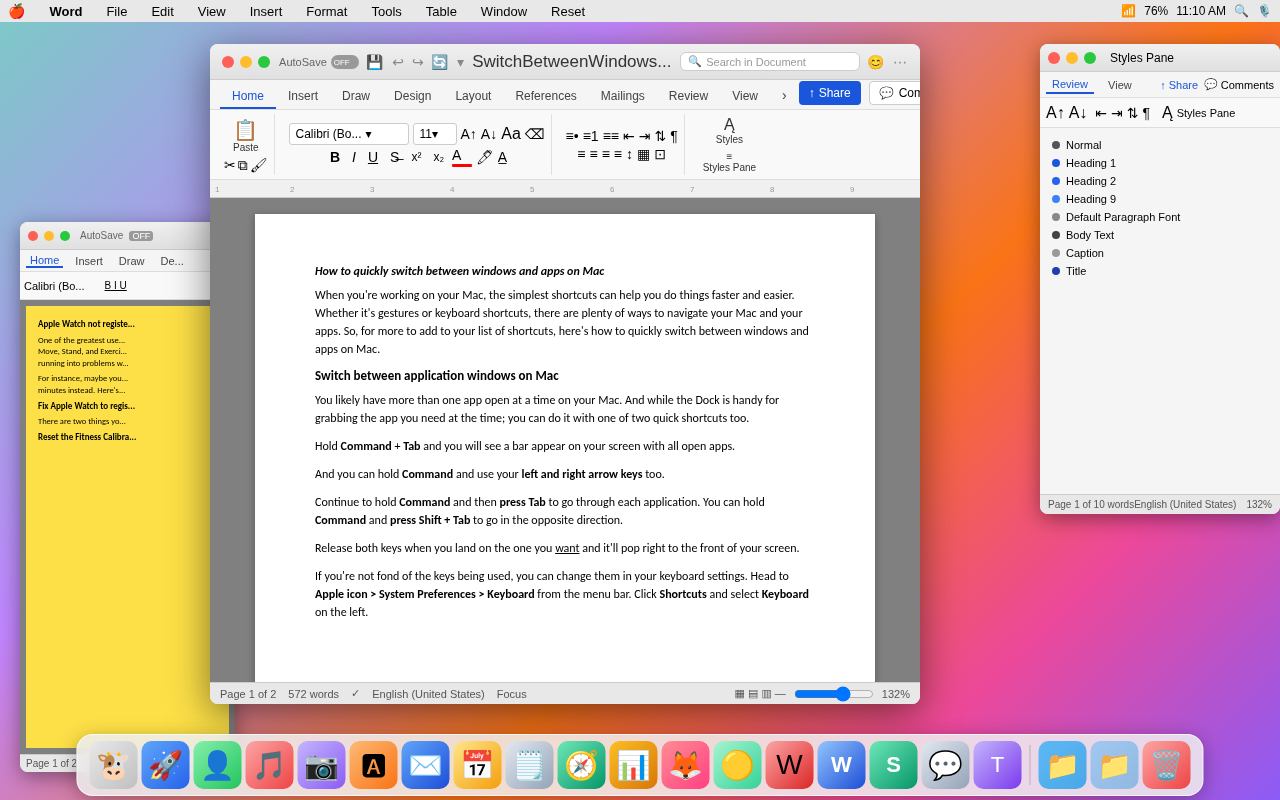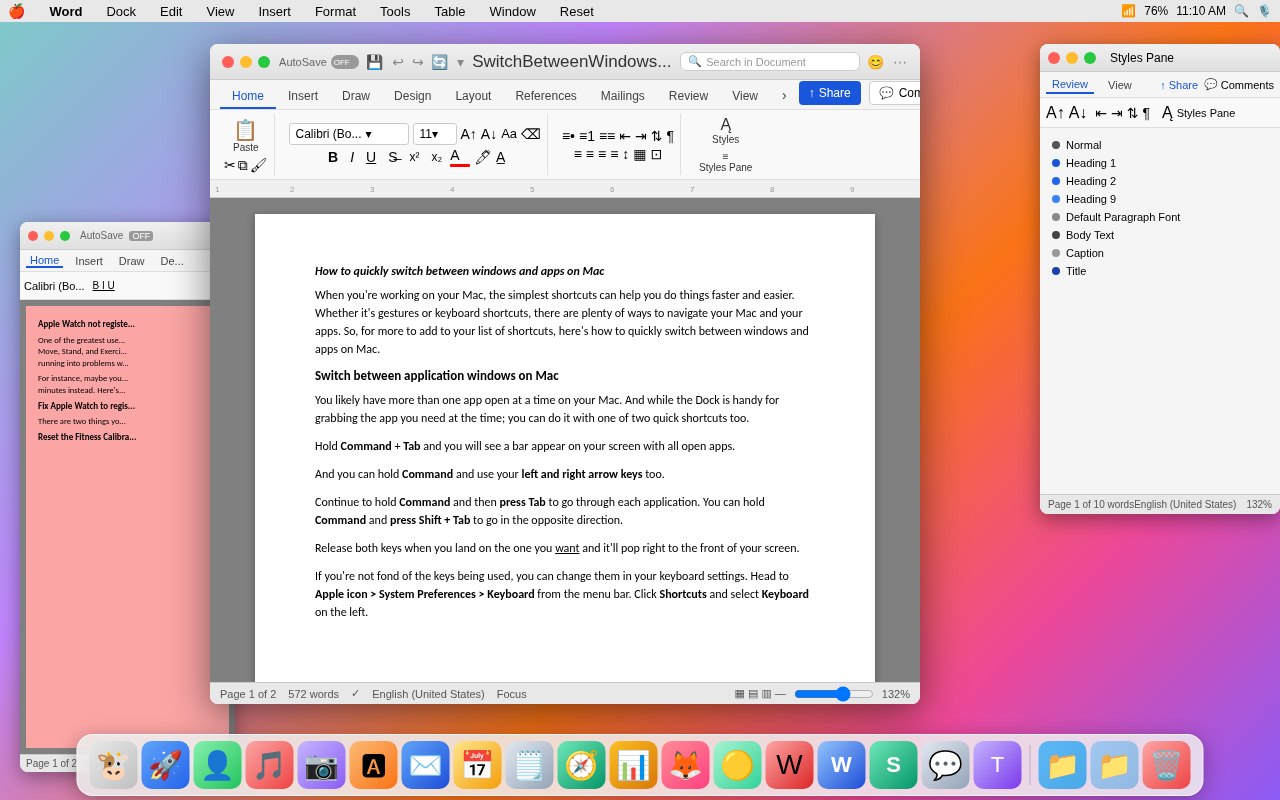--- a/index.html
+++ b/index.html
@@ -288,21 +288,21 @@
       font-size: 10px;
       flex-shrink: 0;
     }
     .word-window-bg .doc-area-sm {
       flex: 1;
       background: #808080;
       padding: 6px;
       overflow: hidden;
     }
     .word-window-bg .doc-page-sm {
-      background: #fca5a5;
+      background: #fde047;
       width: 100%;
       height: 100%;
       padding: 12px;
       font-size: 9px;
       font-family: 'Calibri', Arial, sans-serif;
       line-height: 1.4;
       overflow: hidden;
     }
     .word-window-bg .status-sm {
       height: 18px;
@@ -458,21 +458,21 @@
 
     
     .color-bar { width: 20px; height: 3px; border-radius: 1px; margin-top: 1px; }
   </style>
 </head>
 <body>
 
 <div class="mac-menubar">
   <span class="apple-logo">🍎</span>
   <span class="menu-item bold">Word</span>
-  <span class="menu-item">Dock</span>
+  <span class="menu-item">File</span>
   <span class="menu-item">Edit</span>
   <span class="menu-item">View</span>
   <span class="menu-item">Insert</span>
   <span class="menu-item">Format</span>
   <span class="menu-item">Tools</span>
   <span class="menu-item">Table</span>
   <span class="menu-item">Window</span>
   <span class="menu-item">Reset</span>
   <div class="right-icons">
     <span>📶</span>
@@ -517,21 +517,21 @@
       <span style="font-size:9px;background:#999;color:white;border-radius:3px;padding:0 3px;">OFF</span>
     </div>
     <div class="ribbon-sm">
       <span class="tab-sm active">Home</span>
       <span class="tab-sm">Insert</span>
       <span class="tab-sm">Draw</span>
       <span class="tab-sm">De...</span>
     </div>
     <div class="toolbar-sm">
       <span style="font-size:11px;">Calibri (Bo...</span>
-      <span style="margin-left:4px;font-size:10px;text-decoration:underline;">B I U</span>
+      <span style="margin-left:16px;font-size:10px;text-decoration:underline;">B I U</span>
     </div>
     <div class="doc-area-sm">
       <div class="doc-page-sm">
         <p style="font-weight:bold;font-size:9px;margin-bottom:4px;">Apple Watch not registe...</p>
         <p style="font-size:8.5px;margin-bottom:3px;">One of the greatest use...<br>Move, Stand, and Exerci...<br>running into problems w...</p>
         <p style="font-size:8.5px;margin-bottom:3px;">For instance, maybe you...<br>minutes instead. Here's...</p>
         <p style="font-weight:bold;font-size:9px;margin-bottom:3px;">Fix Apple Watch to regis...</p>
         <p style="font-size:8.5px;margin-bottom:3px;">There are two things yo...</p>
         <p style="font-weight:bold;font-size:9px;margin-bottom:3px;">Reset the Fitness Calibra...</p>
       </div>
@@ -613,21 +613,21 @@
           <div class="font-selector">
             <span>Calibri (Bo...</span>
             <span>▾</span>
           </div>
           <div class="size-selector">
             <span>11</span>
             <span>▾</span>
           </div>
           <span style="font-size:14px;cursor:pointer;">A↑</span>
           <span style="font-size:14px;cursor:pointer;">A↓</span>
-          <span style="font-size:13px;cursor:pointer;">Aa</span>
+          <span style="font-size:16px;cursor:pointer;">Aa</span>
           <span style="font-size:14px;cursor:pointer;">⌫</span>
         </div>
         <div class="ribbon-row">
           <span style="font-weight:bold;font-size:14px;cursor:pointer;padding:2px 4px;">B</span>
           <span style="font-style:italic;font-size:14px;cursor:pointer;padding:2px 4px;">I</span>
           <span style="text-decoration:underline;font-size:14px;cursor:pointer;padding:2px 4px;">U</span>
           <span style="font-size:14px;cursor:pointer;padding:2px 4px;">S̶</span>
           <span style="font-size:12px;cursor:pointer;padding:2px 4px;">x²</span>
           <span style="font-size:12px;cursor:pointer;padding:2px 4px;">x₂</span>
           <span style="font-size:14px;cursor:pointer;">

